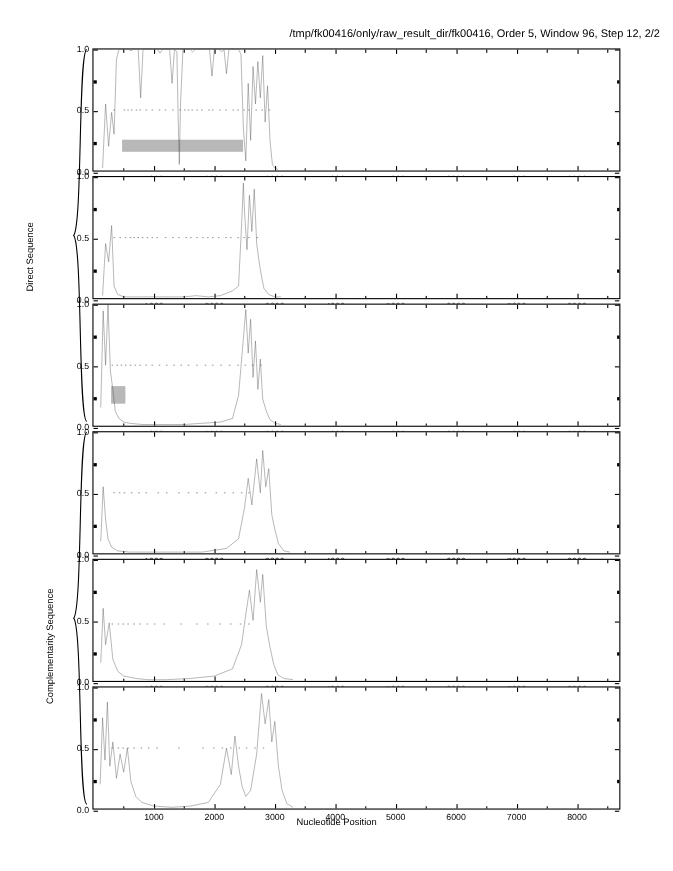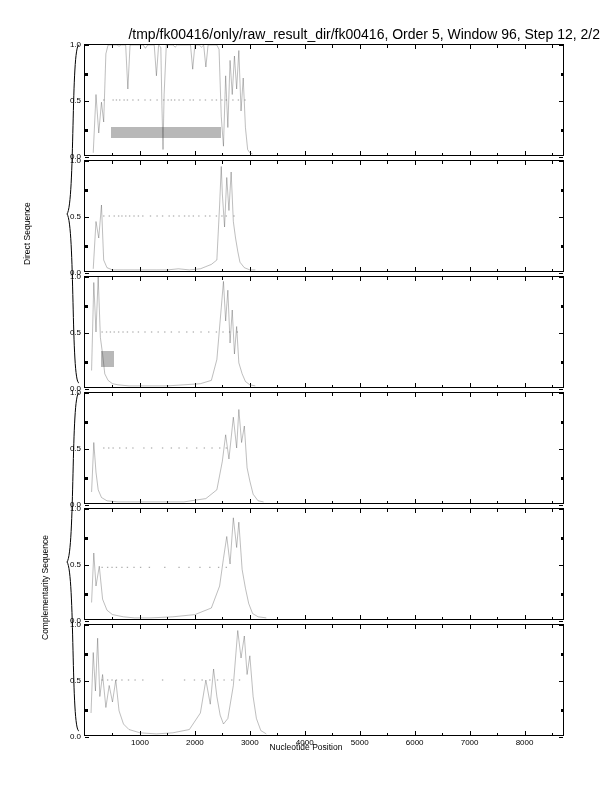--- a/index.html
+++ b/index.html
@@ -7,21 +7,21 @@
     width:612px;height:792px;background:#ffffff;
     font-family:"Liberation Sans", sans-serif;
     color:#000;
     position:relative;
     overflow:hidden;
   }
   #title{
     position:absolute;
     right:12px;
     top:26px;
-    font-size:14px;
+    font-size:10px;
     white-space:nowrap;
   }
   .panel{
     position:absolute;
     left:84px;
     width:480px;
     border:1px solid #000;
     box-sizing:border-box;
     background:#fff;
   }

